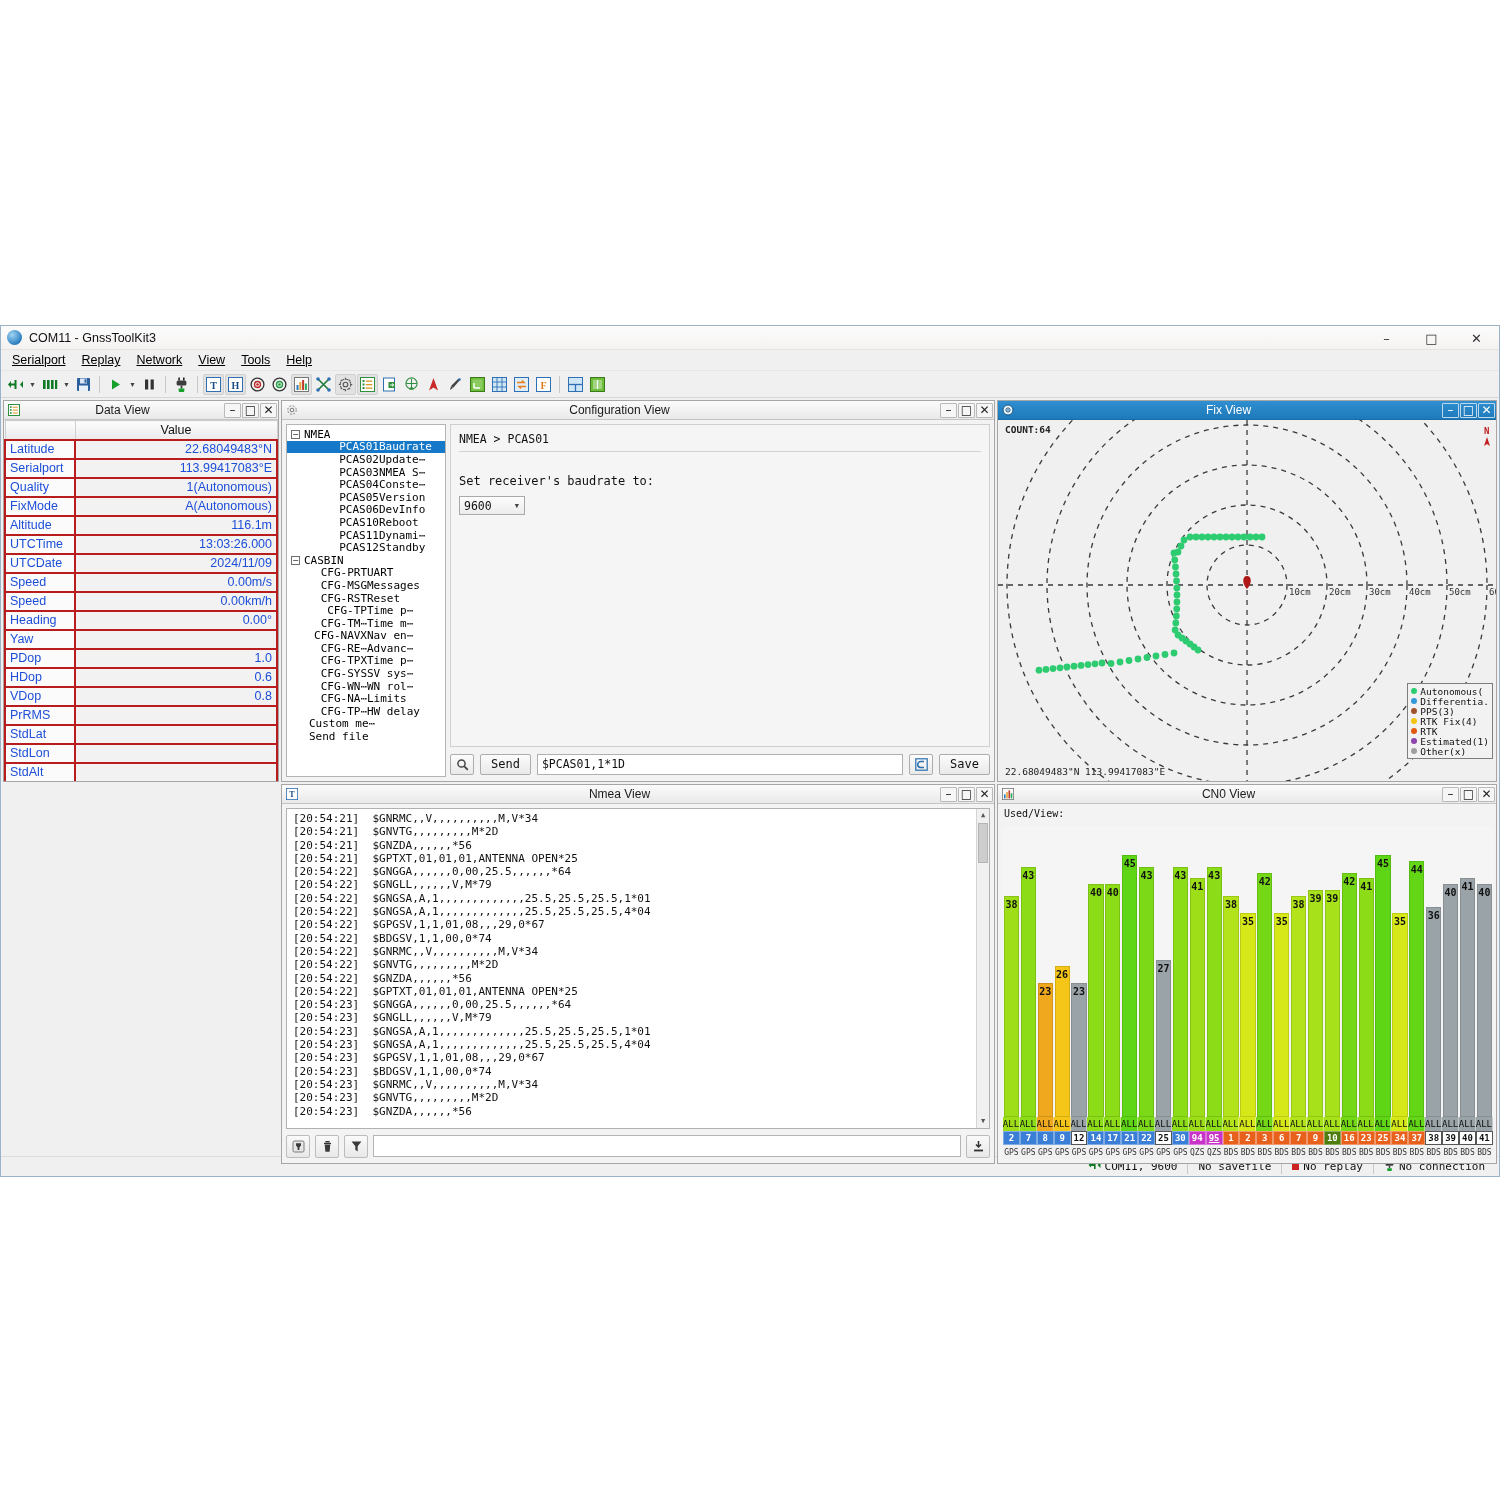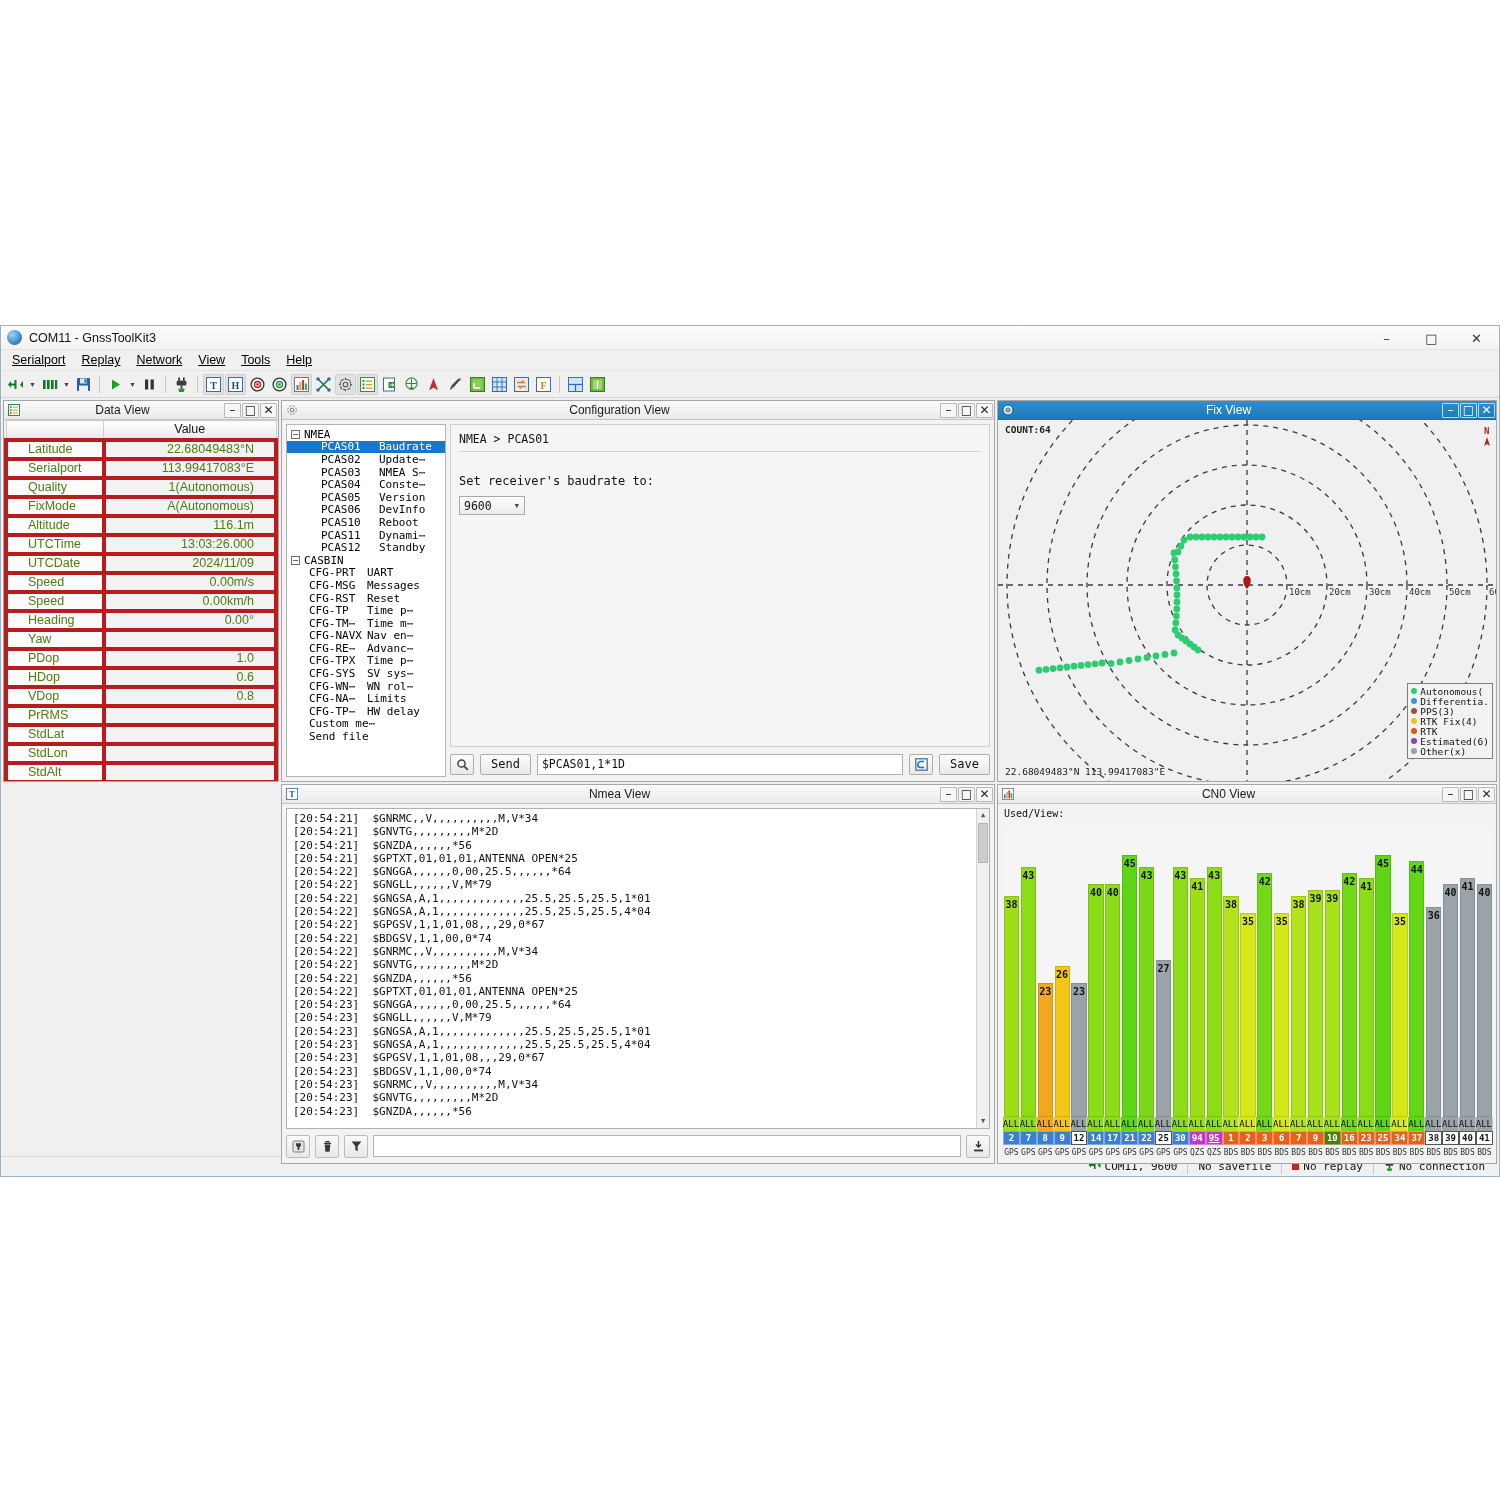--- a/index.html
+++ b/index.html
@@ -93,21 +93,21 @@
   .win-body { flex: 1; overflow: hidden; position: relative; background: #f3f3f3; }
 
   
   #dataview { left: 2px; top: 2px; width: 276px; height: 382px; }
   .dv-table { width: 100%; border-collapse: collapse; font-size: 12.5px; }
   .dv-table th {
     background: linear-gradient(#fdfdfd,#eceaea);
     border: 1px solid #d0cfcf; height: 19px; font-weight: normal; color: #111;
   }
   .dv-table td {
-    border: 4px solid #b91c1c; height: 19px; padding: 0 20px; color: #4d7c0f;
+    border: 2px solid #b91c1c; height: 19px; padding: 0 4px; color: #1d4ed8;
     background: #f6f6f6;
   }
   .dv-table td.k { width: 70px; background: #fbfbfb; }
   .dv-table td.v { text-align: right; background: #f2f2f2; }
 
   
   #configview { left: 280px; top: 2px; width: 714px; height: 382px; }
   .cfg-wrap { display: flex; height: 100%; padding: 4px; gap: 4px; }
   .cfg-tree {
     width: 160px; background: #fff; border: 1px solid #b4b4b4;
@@ -116,21 +116,21 @@
   }
   .tnode { display: flex; height: 12.6px; align-items: center; padding-left: 4px; white-space: nowrap; }
   .tnode .exp {
     width: 9px; height: 9px; border: 1px solid #6f6f6f; background: #fff;
     font-size: 8px; line-height: 7px; text-align: center; margin-right: 4px; color: #222;
     font-family: "DejaVu Sans", sans-serif; flex: none;
   }
   .tnode.child { padding-left: 34px; }
   .tnode.child2 { padding-left: 22px; }
   .tnode.sel { background: #1578c8; color: #fff; }
-  .tnode .c1 { width: 58px; flex: none; }
+  .tnode .c1 { width: 58px; flex: none; text-align: right; }
   .cfg-right { flex: 1; display: flex; flex-direction: column; }
   .cfg-panel { flex: 1; background: #f5f5f5; border: 1px solid #cfcfcf; padding: 7px 8px; }
   .bread { font-family: "DejaVu Sans Mono", monospace; font-size: 11.5px; color: #111; }
   .bread-rule { height: 1px; background: #d2d2d2; margin: 5px 0 22px; }
   .cfg-label { font-family: "DejaVu Sans Mono", monospace; font-size: 12px; color: #111; margin-bottom: 8px; }
   .cfg-select {
     width: 66px; height: 19px; border: 1px solid #a9a9a9; background: linear-gradient(#fdfdfd,#ececec);
     font-family: "DejaVu Sans Mono", monospace; font-size: 11.5px; display: flex; align-items: center;
     padding-left: 4px; position: relative; color: #111;
   }
@@ -817,21 +817,21 @@
               <div class="lrow">
                 <span class="dot" style="background: rgb(241, 196, 15);"></span>
                 <span>RTK Fix(4)</span>
               </div>
               <div class="lrow">
                 <span class="dot" style="background: rgb(224, 90, 16);"></span>
                 <span>RTK</span>
               </div>
               <div class="lrow">
                 <span class="dot" style="background: rgb(142, 68, 173);"></span>
-                <span>Estimated(6)</span>
+                <span>Estimated(1)</span>
               </div>
               <div class="lrow">
                 <span class="dot" style="background: rgb(158, 158, 158);"></span>
                 <span>Other(x)</span>
               </div>
             </div>
         </div>
       </div>
     </div>
 

